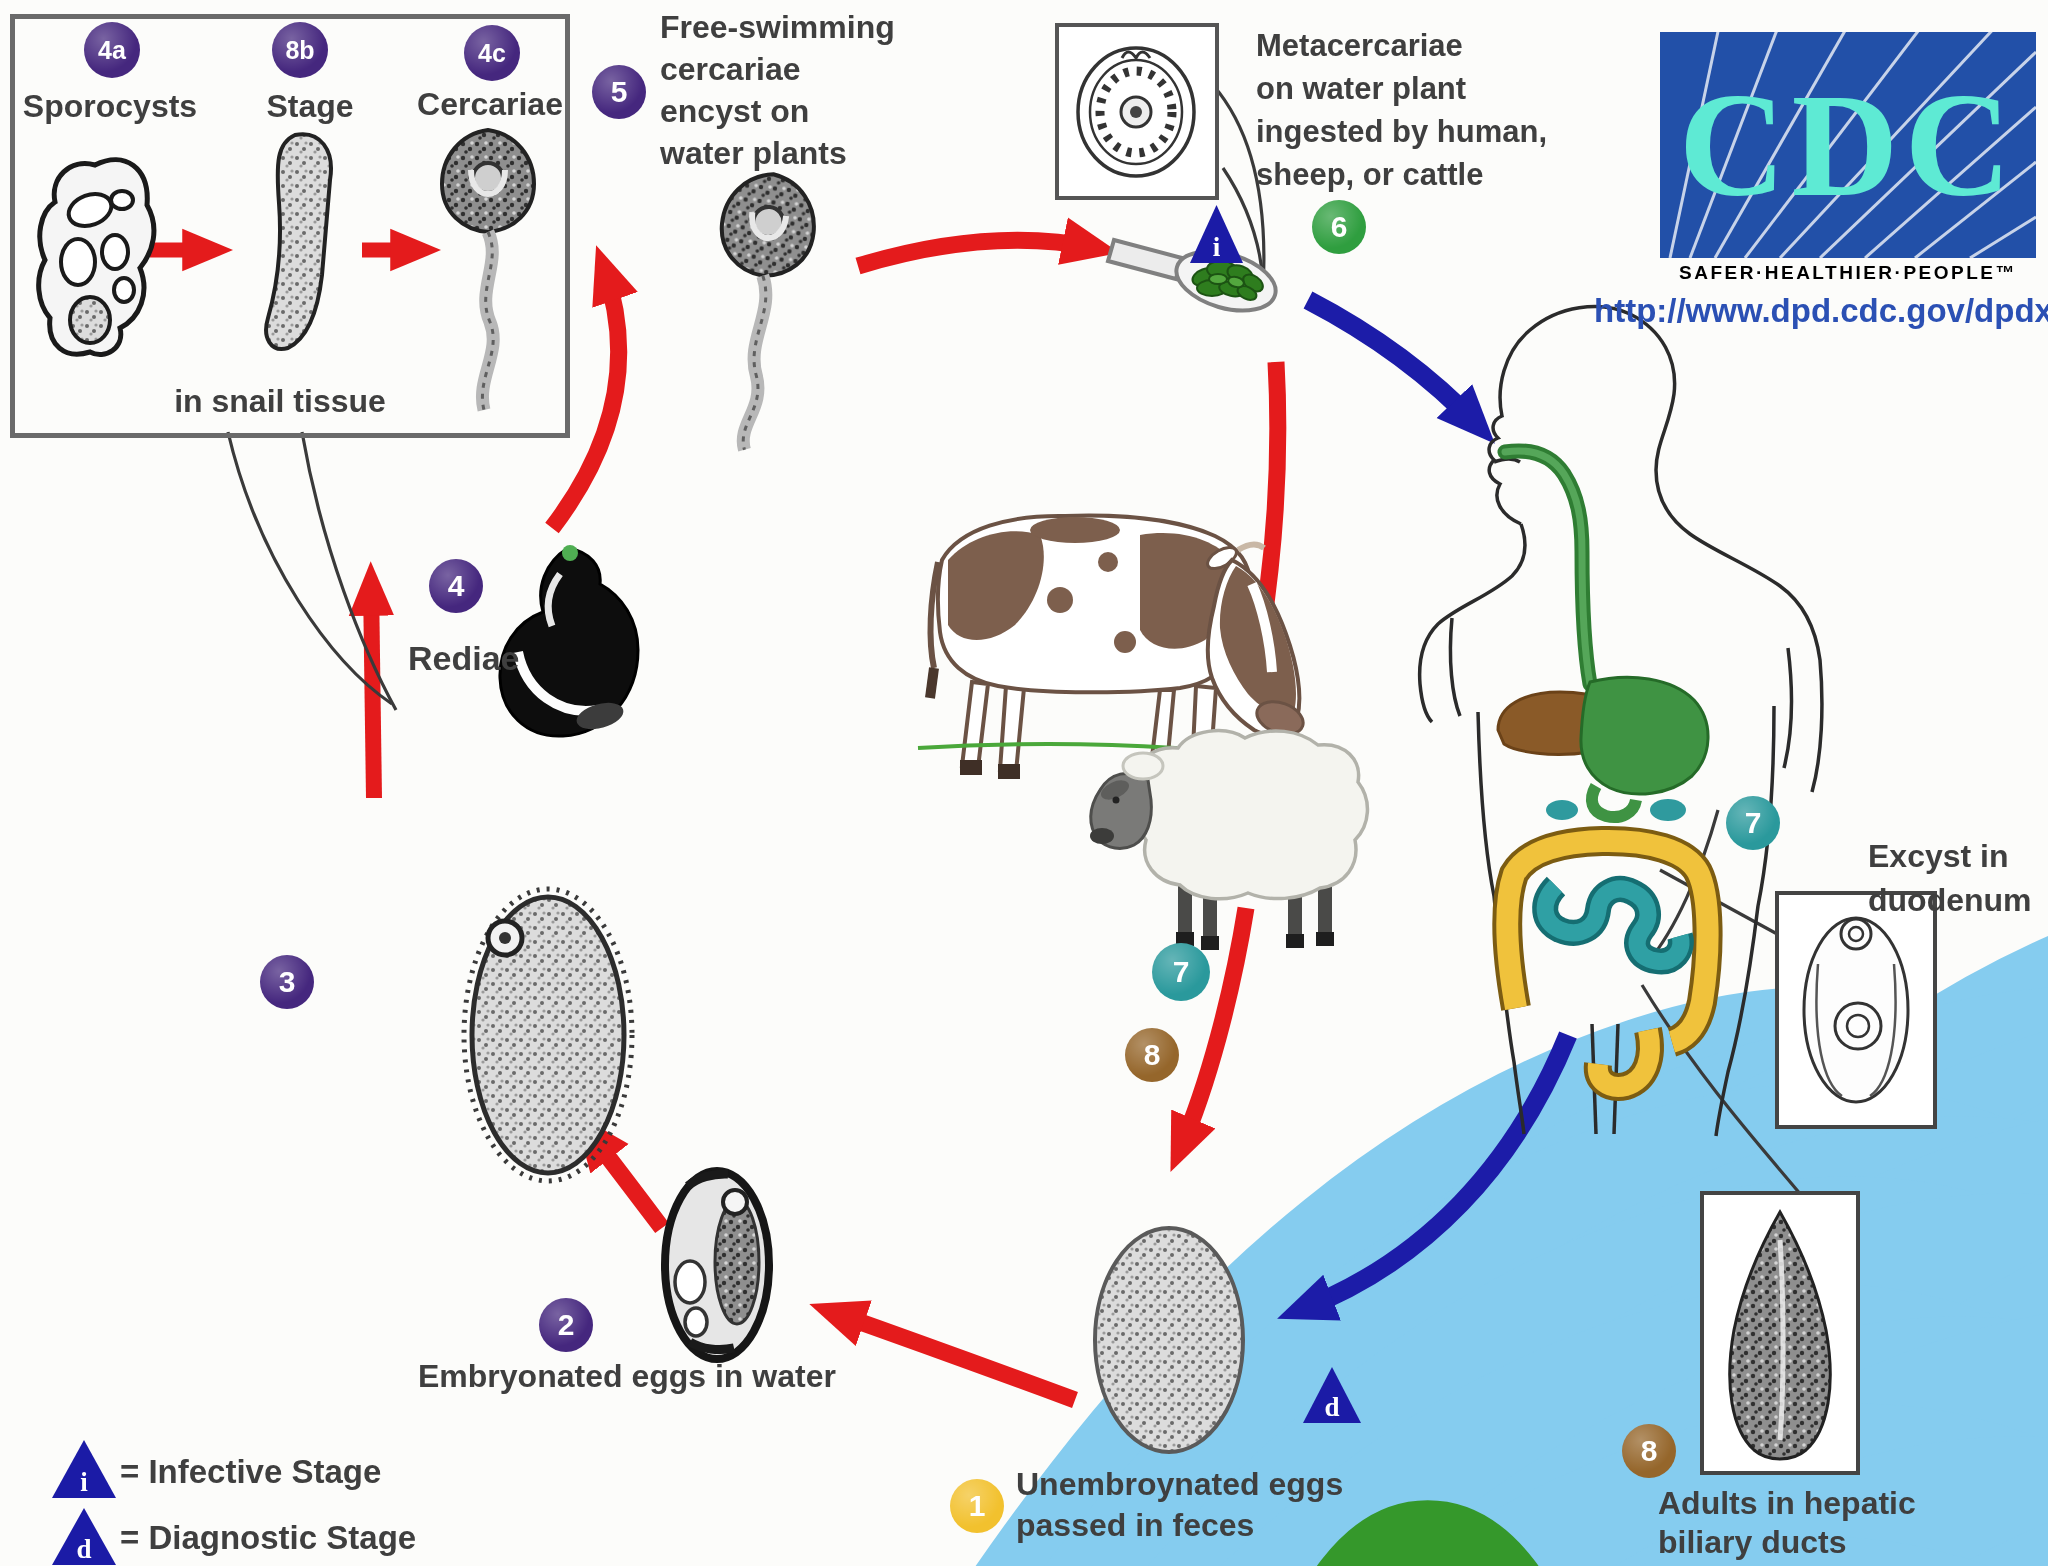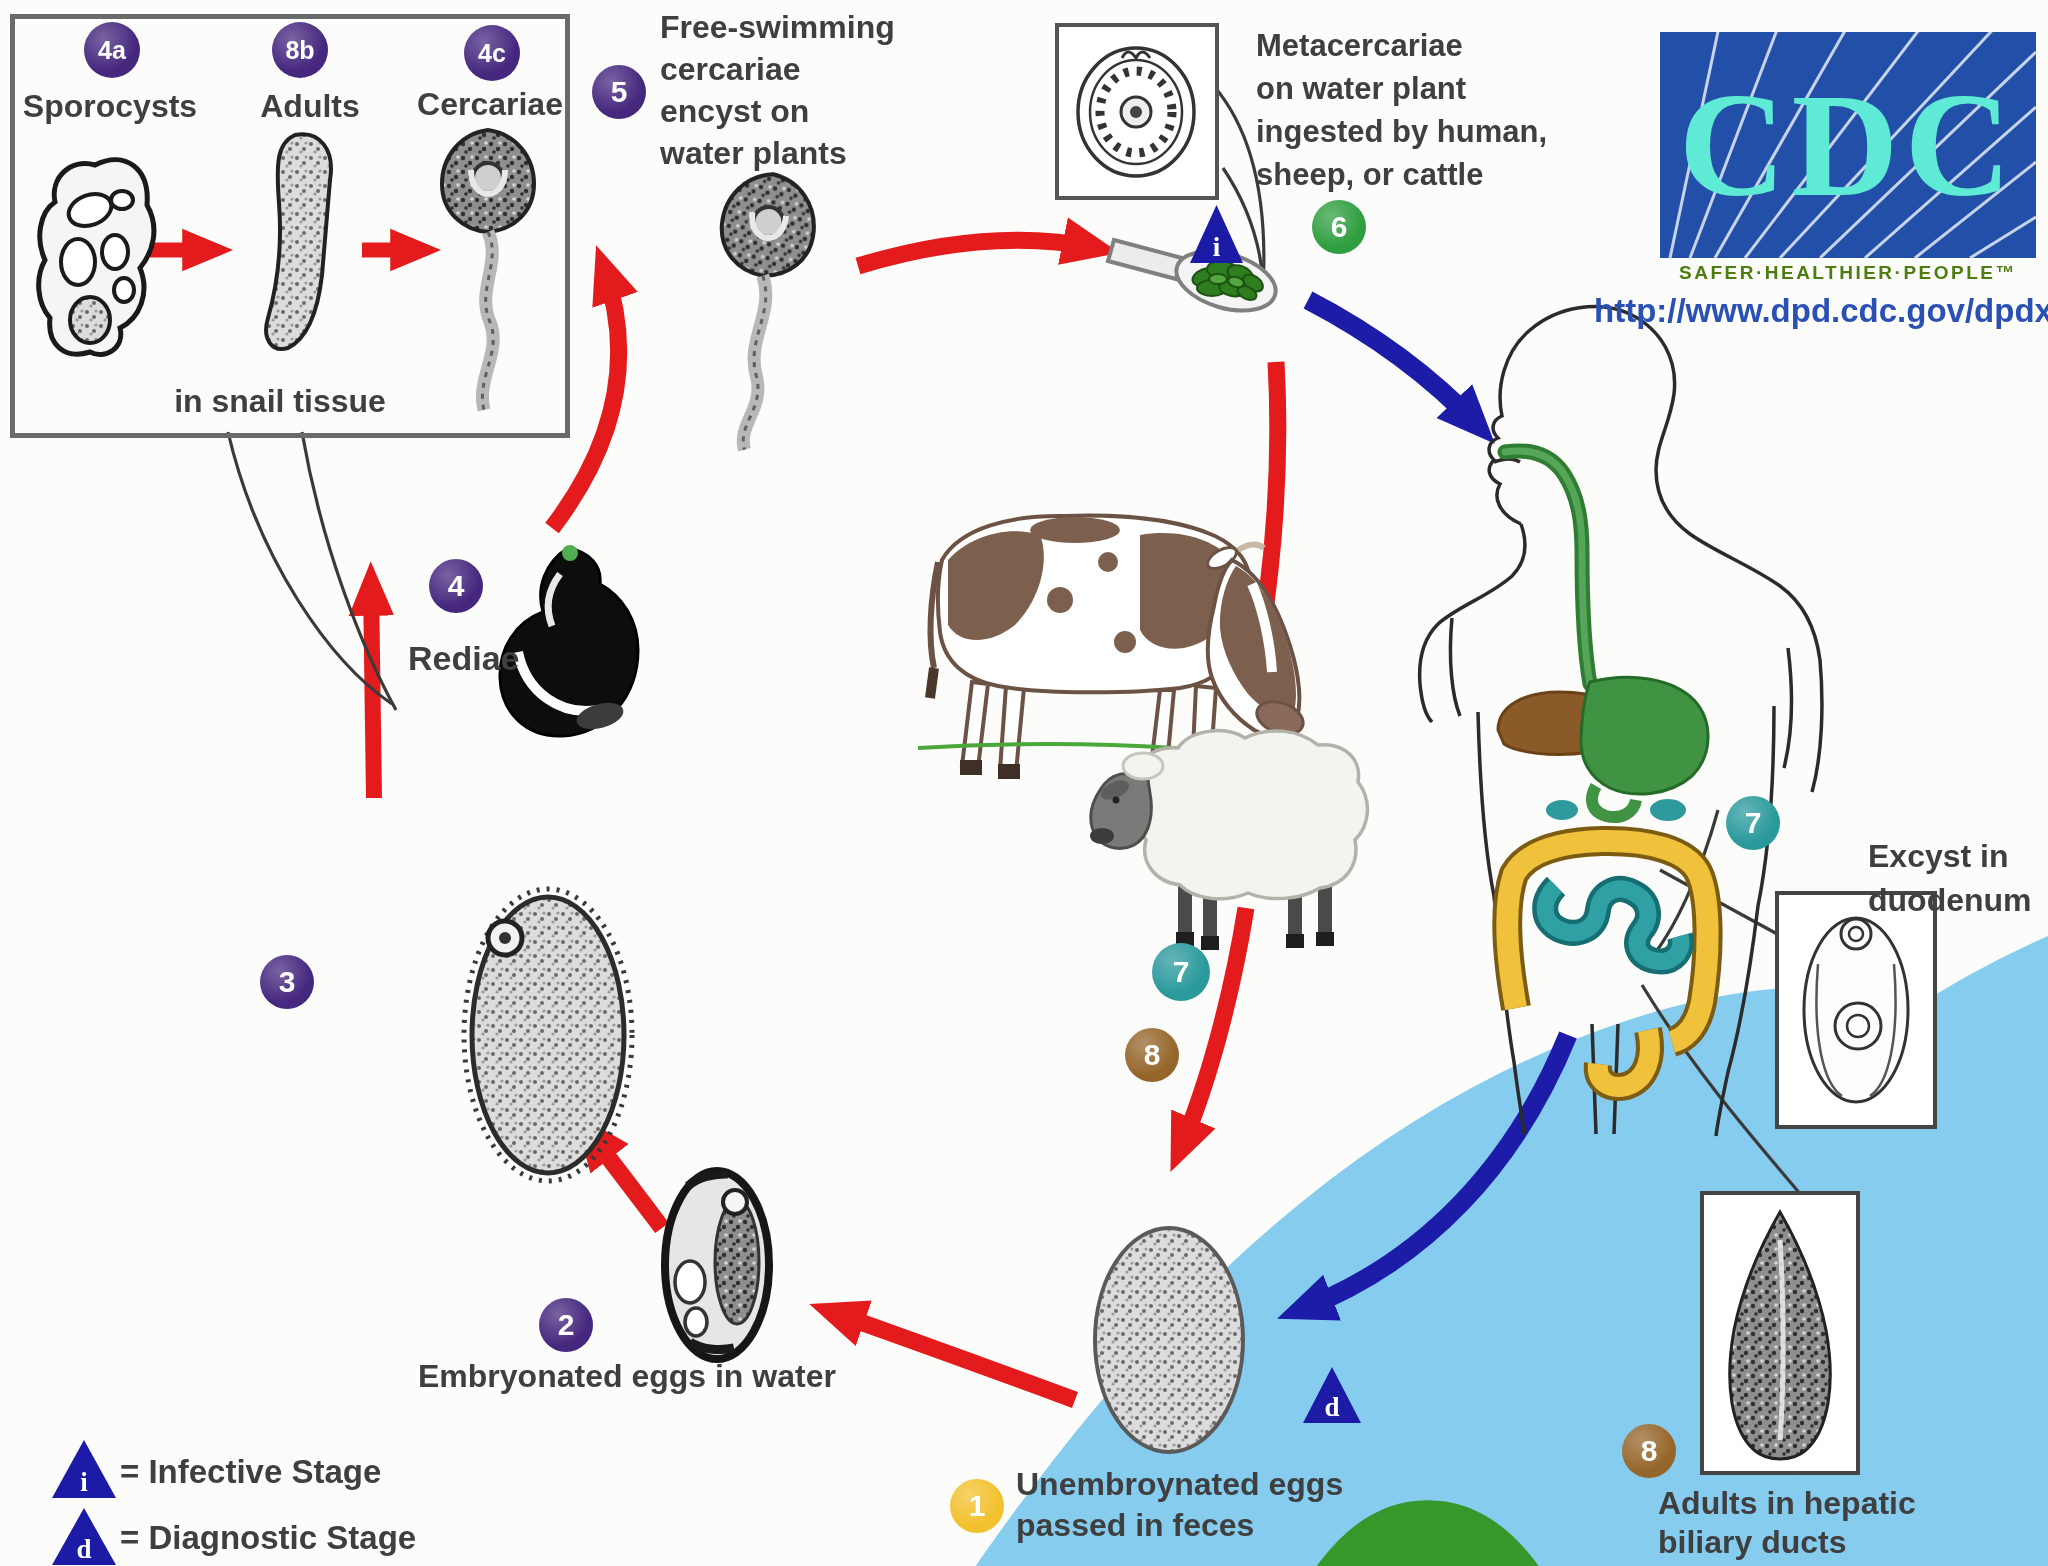--- a/index.html
+++ b/index.html
@@ -13,21 +13,21 @@
          background-image:radial-gradient(circle at 35% 30%, rgba(255,255,255,.28), rgba(0,0,0,0) 62%);}
   .badge.sm{font-size:25px;}
   .tri{position:absolute;background:#1b1ba6;clip-path:polygon(50% 0,0 100%,100% 100%);
        display:flex;align-items:flex-end;justify-content:center;color:#fff;
        font-family:"Liberation Serif",serif;font-weight:700;font-size:27px;line-height:27px;padding-bottom:2px;box-sizing:border-box;}
   .inset-box{position:absolute;left:10px;top:14px;width:550px;height:414px;border:5px solid #6a6a6a;background:transparent;}
   .cdc-logo{position:absolute;left:1660px;top:32px;width:376px;height:226px;background:#2250a8;overflow:hidden;
             display:flex;align-items:center;justify-content:center;}
   .cdc-logo .acronym{position:relative;color:#5eead4;font-family:"Liberation Serif",serif;font-weight:700;font-size:148px;letter-spacing:6px;z-index:2;}
   .cdc-rays{position:absolute;left:0;top:0;z-index:1;}
-  .tagline{position:absolute;left:1655px;top:262px;width:386px;text-align:center;color:#4d7c0f;font-weight:700;font-size:19px;letter-spacing:2.5px;}
+  .tagline{position:absolute;left:1655px;top:262px;width:386px;text-align:center;color:#000000;font-weight:700;font-size:19px;letter-spacing:2.5px;}
   .url{position:absolute;left:1594px;top:292px;color:#2b50b4;font-weight:700;font-size:33px;}
 </style>
 </head>
 <body>
 
 <div id="stage">
 
   <svg class="art" width="2048" height="1566" viewBox="0 0 2048 1566">
     <defs>
       <marker id="mr" viewBox="0 0 12 10" refX="7" refY="5" markerWidth="3.4" markerHeight="3.4" orient="auto">
@@ -312,21 +312,21 @@
   <div class="badge" style="left: 1312px; top: 200px; background-color: rgb(47, 158, 63);">6</div>
   <div class="badge" style="left: 1152px; top: 943px; width: 58px; height: 58px; background-color: rgb(42, 153, 156);">7</div>
   <div class="badge" style="left: 1125px; top: 1028px; background-color: rgb(149, 102, 43);">8</div>
   <div class="badge" style="left: 1726px; top: 796px; background-color: rgb(42, 153, 156);">7</div>
   <div class="badge" style="left: 1622px; top: 1424px; background-color: rgb(149, 102, 43);">8</div>
 
   <div class="tri" style="left:1190px;top:205px;width:53px;height:58px;">i</div>
   <div class="tri" style="left:1303px;top:1367px;width:58px;height:56px;">d</div>
 
   <div class="lbl center" style="left:10px;top:86px;width:200px;">Sporocysts</div>
-  <div class="lbl center" style="left:235px;top:86px;width:150px;">Adults</div>
+  <div class="lbl center" style="left:235px;top:86px;width:150px;">Stage</div>
   <div class="lbl center" style="left:405px;top:84px;width:170px;">Cercariae</div>
   <div class="lbl center" style="left:155px;top:381px;width:250px;">in snail tissue</div>
   <div class="lbl" style="left:660px;top:6px;line-height:42px;">Free-swimming
 cercariae
 encyst on
 water plants</div>
   <div class="lbl" style="left:1256px;top:24px;font-size:31px;line-height:43px;">Metacercariae
 on water plant
 ingested by human,
 sheep, or cattle</div>

